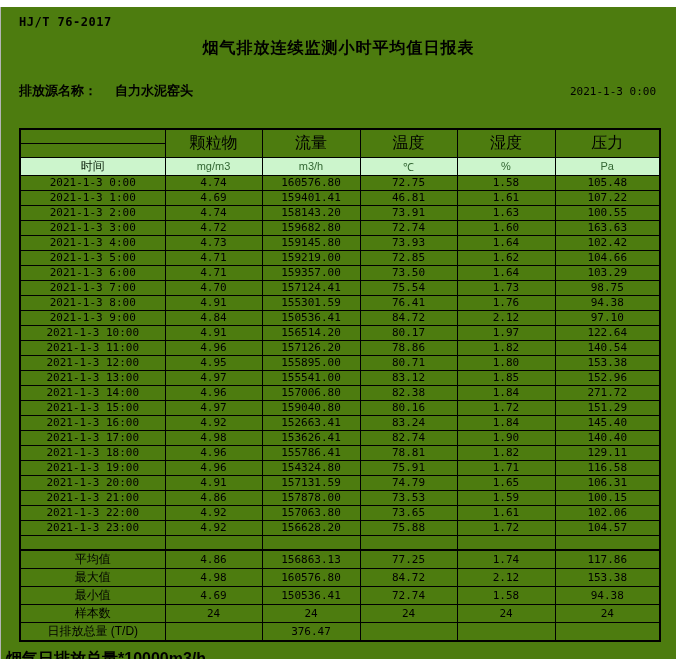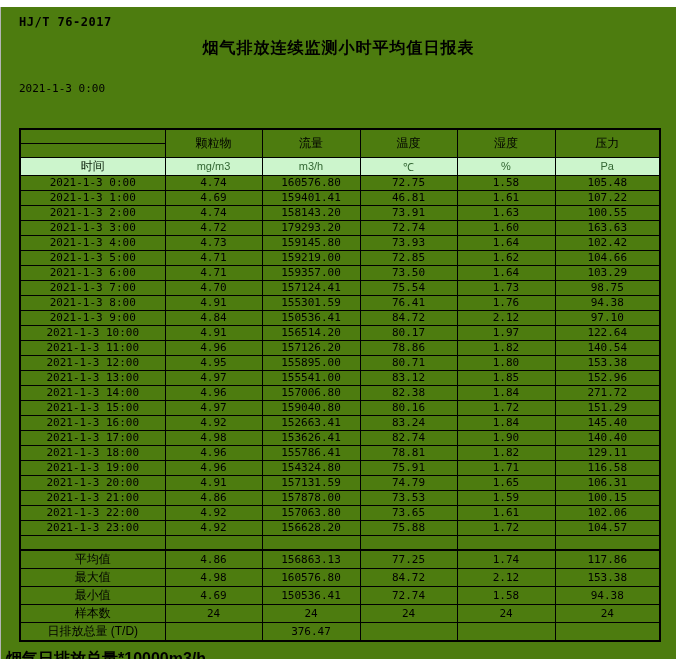--- a/index.html
+++ b/index.html
@@ -56,21 +56,21 @@
   }
   table.report td {
     border: 1px solid #000;
     text-align: center;
     vertical-align: middle;
     padding: 0;
     overflow: hidden;
     white-space: nowrap;
   }
   tr.name-row td, tr.name-row2 td { height: 14px; }
-  td.param-name { font-size: 12px; height: 29px; }
+  td.param-name { font-size: 16px; height: 29px; }
   tr.unit-row td {
     height: 17px;
     background: #CCF5CC;
   }
   td.time-header { font-size: 12px; color: #0d220d; }
   td.unit-cell {
     font-family: Liberation Sans, sans-serif;
     font-size: 11px;
     color: #336633;
   }
@@ -91,20 +91,23 @@
 </head>
 <body>
 
 <div class="page">
 
   <div class="standard">HJ/T  76-2017</div>
 
   <div class="title">烟气排放连续监测小时平均值日报表</div>
 
   <div class="meta-row">
+    <div class="source">
+      <span>排放源名称：</span><span class="source-name">自力水泥窑头</span>
+    </div>
     <div class="datetime">2021-1-3 0:00</div>
   </div>
 
   <table class="report">
     <colgroup>
       <col style="width:145px">
       <col style="width:97px">
       <col style="width:98px">
       <col style="width:97px">
       <col style="width:98px">
@@ -152,21 +155,21 @@
           <td class="time-cell">2021-1-3 2:00</td>
           <td class="num-cell">4.74</td>
           <td class="num-cell">158143.20</td>
           <td class="num-cell">73.91</td>
           <td class="num-cell">1.63</td>
           <td class="num-cell">100.55</td>
         </tr>
         <tr class="data-row">
           <td class="time-cell">2021-1-3 3:00</td>
           <td class="num-cell">4.72</td>
-          <td class="num-cell">179293.20</td>
+          <td class="num-cell">159682.80</td>
           <td class="num-cell">72.74</td>
           <td class="num-cell">1.60</td>
           <td class="num-cell">163.63</td>
         </tr>
         <tr class="data-row">
           <td class="time-cell">2021-1-3 4:00</td>
           <td class="num-cell">4.73</td>
           <td class="num-cell">159145.80</td>
           <td class="num-cell">73.93</td>
           <td class="num-cell">1.64</td>

